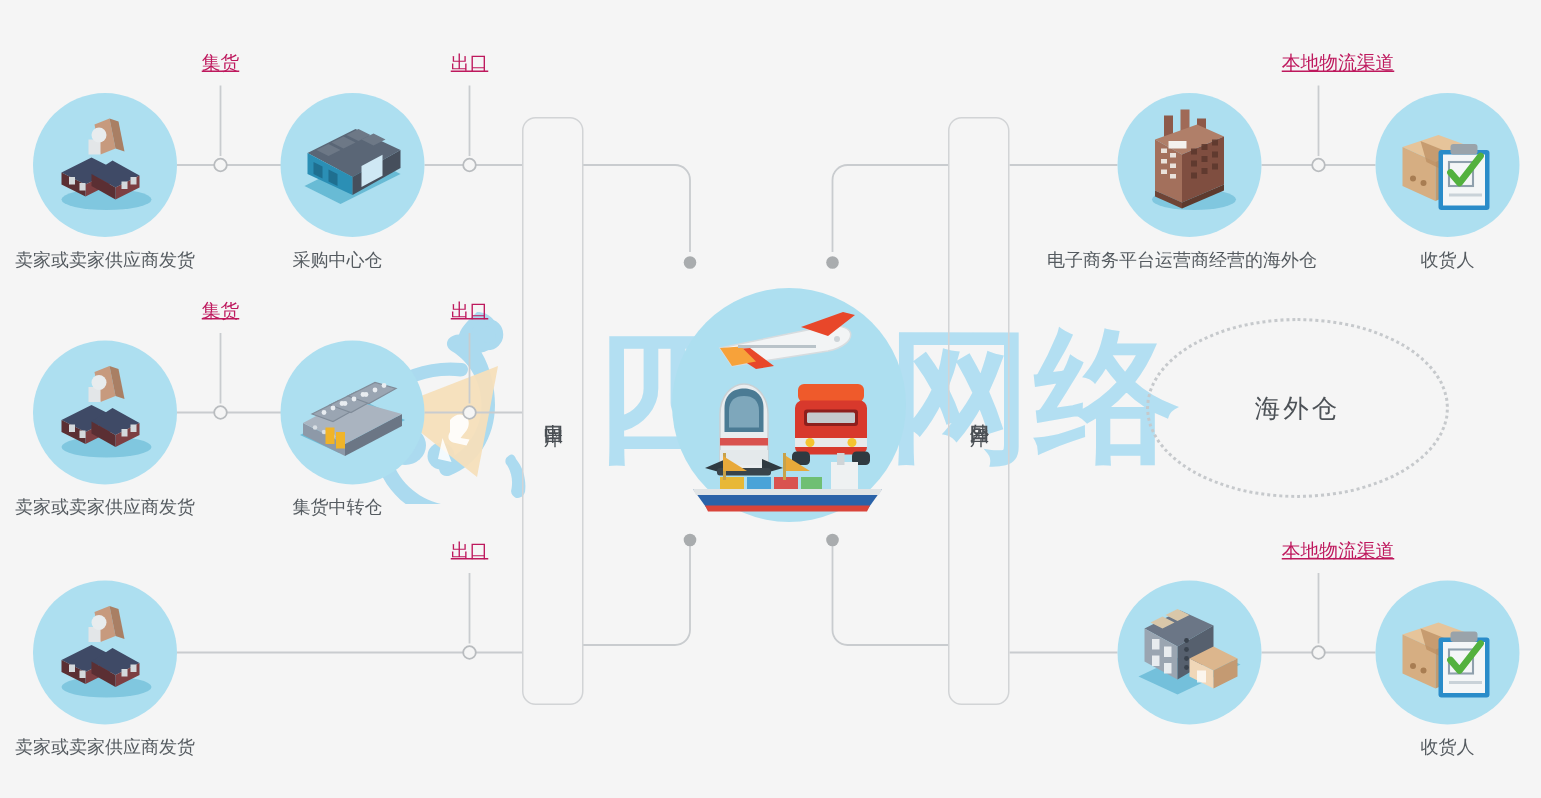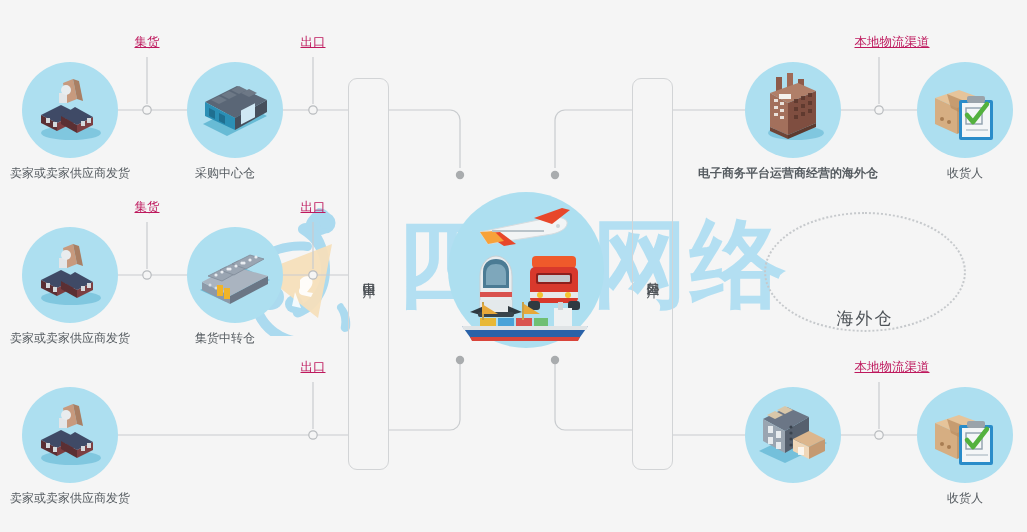--- a/index.html
+++ b/index.html
@@ -82,21 +82,21 @@
     white-space: nowrap;
   }
 
   
   .oversea {
     position: absolute;
     left: 764px; top: 212px;
     width: 202px; height: 120px;
     border: 2px dotted #c6c9cc;
     border-radius: 50%;
-    display: flex; align-items: flex-end; justify-content: center; font-family: Liberation Mono, monospace;
+    display: flex; align-items: center; justify-content: center; font-family: Liberation Mono, monospace;
   }
   .oversea-text {
     font-size: 17px; color: #4d5257; letter-spacing: 2px;
   }
 </style>
 </head>
 <body>
 
 <div id="stage">
 
@@ -387,21 +387,21 @@
           <rect x="54" y="30" width="4" height="4"></rect>
         <rect x="40" y="44" width="4" height="4"></rect>
           <rect x="47" y="41" width="4" height="4"></rect>
           <rect x="54" y="38" width="4" height="4"></rect>
       </g>
       <rect x="25" y="23" width="12" height="5" fill="#f4f2ee"></rect>
       <path d="M16 56 L34 64 L34 68 L16 60 Z" fill="#6f4436"></path>
       <path d="M34 64 L62 52 L62 56 L34 68 Z" fill="#5d3a2e"></path>
     </svg>
   </div>
-  <div class="node-label" style="left:788px; top:165px;font-weight:bold;">电子商务平台运营商经营的海外仓</div>
+  <div class="node-label" style="left:788px; top:165px;">电子商务平台运营商经营的海外仓</div>
 
   <div class="node" style="left:745px; top:387px;">
     <svg width="80" height="80" viewBox="0 0 80 80">
       <path d="M6 56 L32 68 L74 48 L48 36 Z" fill="#2f9cc0" opacity="0.45"></path>
       <path d="M10 24 L34 12 L56 22 L32 36 Z" fill="#6b7686"></path>
       <path d="M10 24 L32 36 L32 58 L10 46 Z" fill="#9aa5b1"></path>
       <path d="M32 36 L56 22 L56 44 L32 58 Z" fill="#56606e"></path>
       <g fill="#d9c7a9">
         <path d="M14 20 L22 16 L30 20 L22 24 Z"></path>
         <path d="M24 15 L32 11 L40 15 L32 19 Z"></path>

